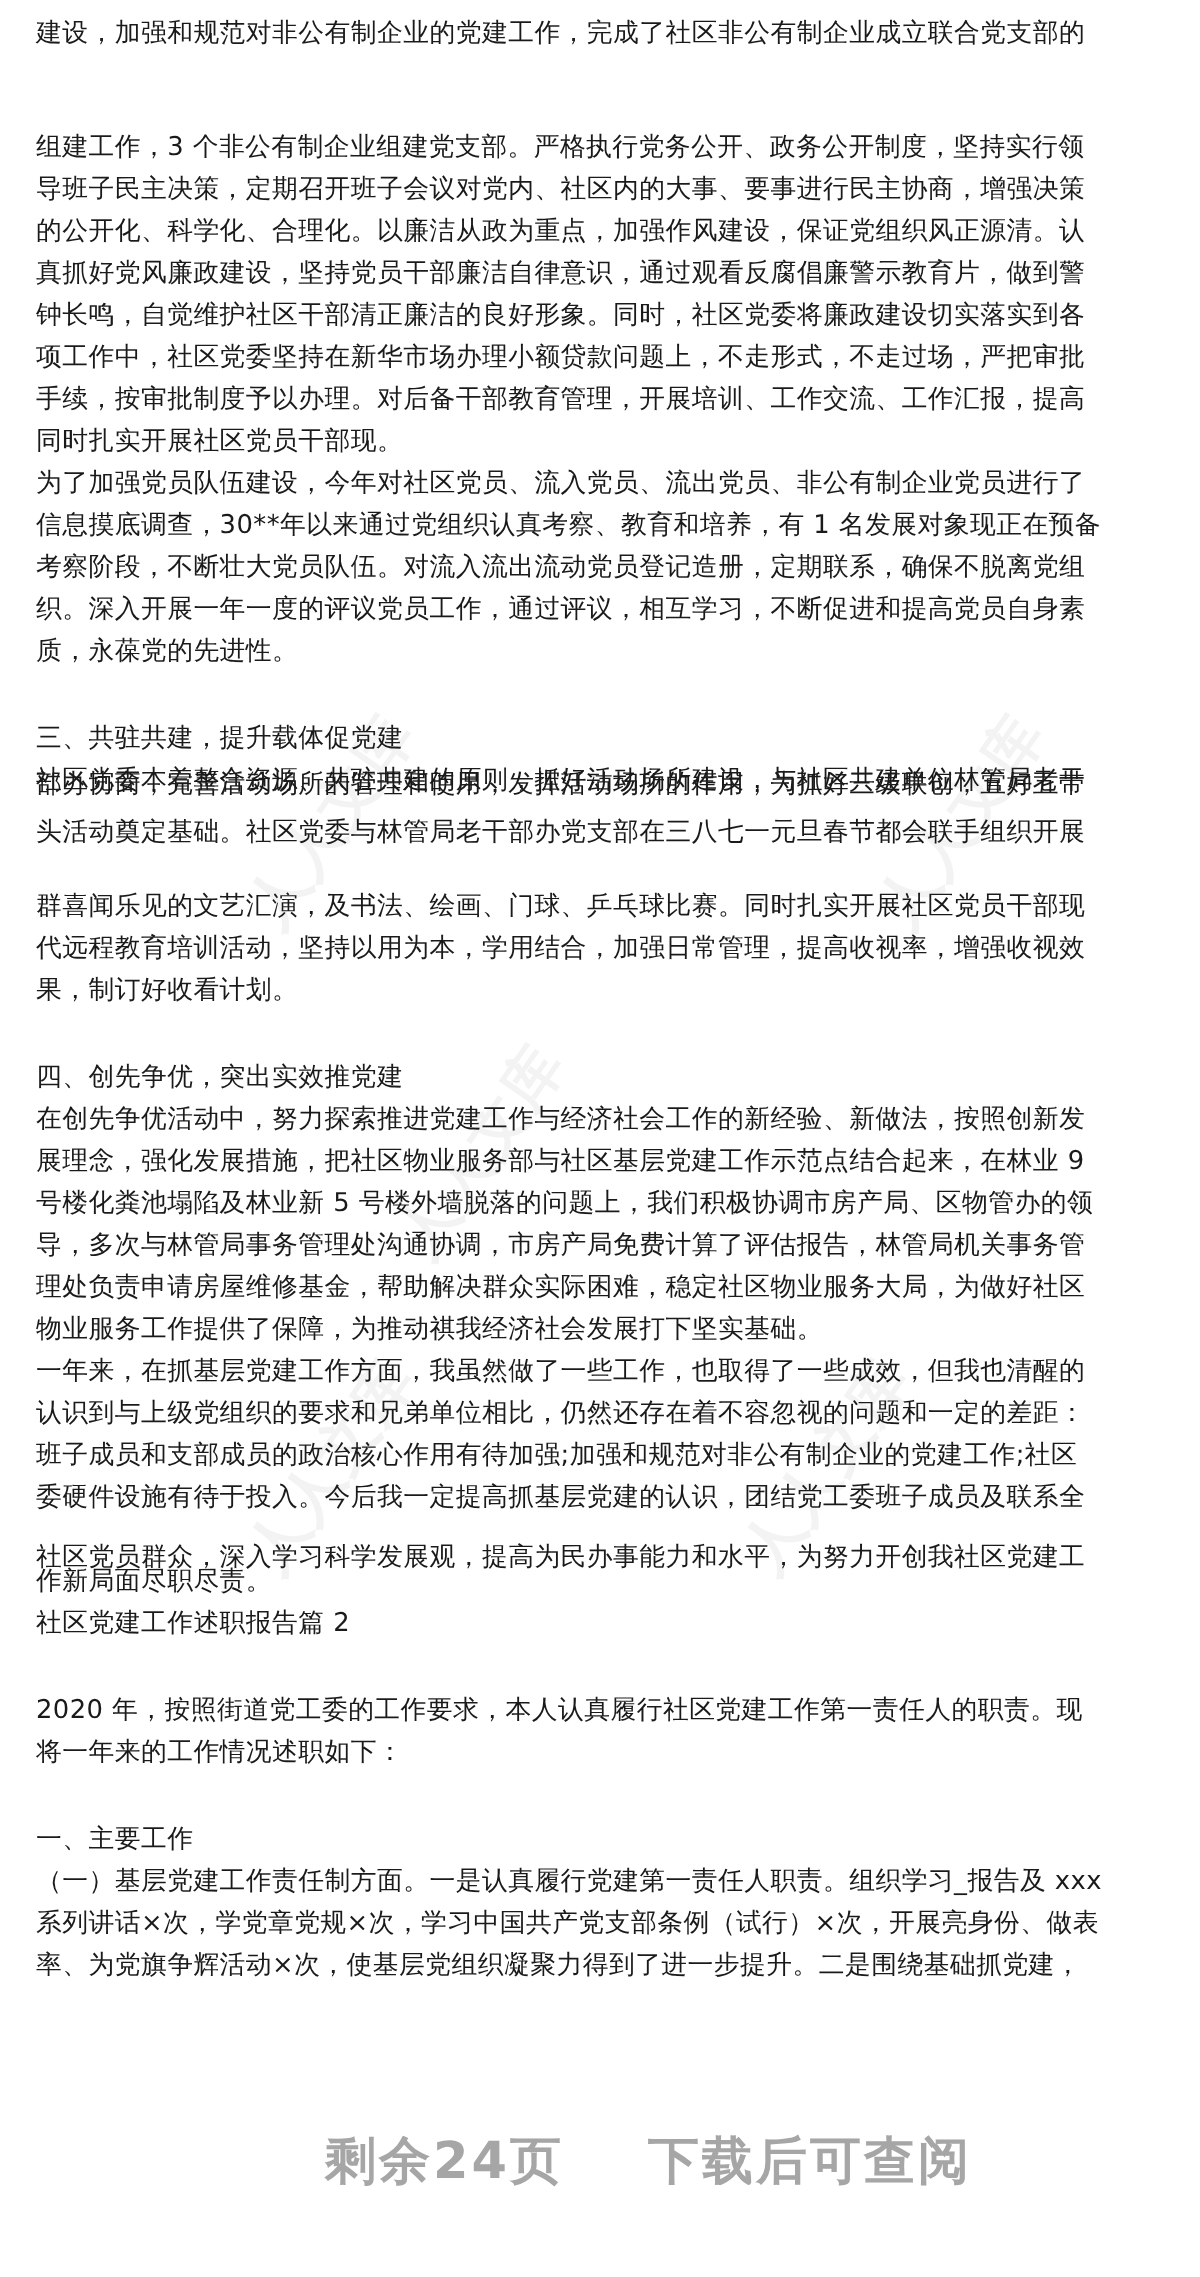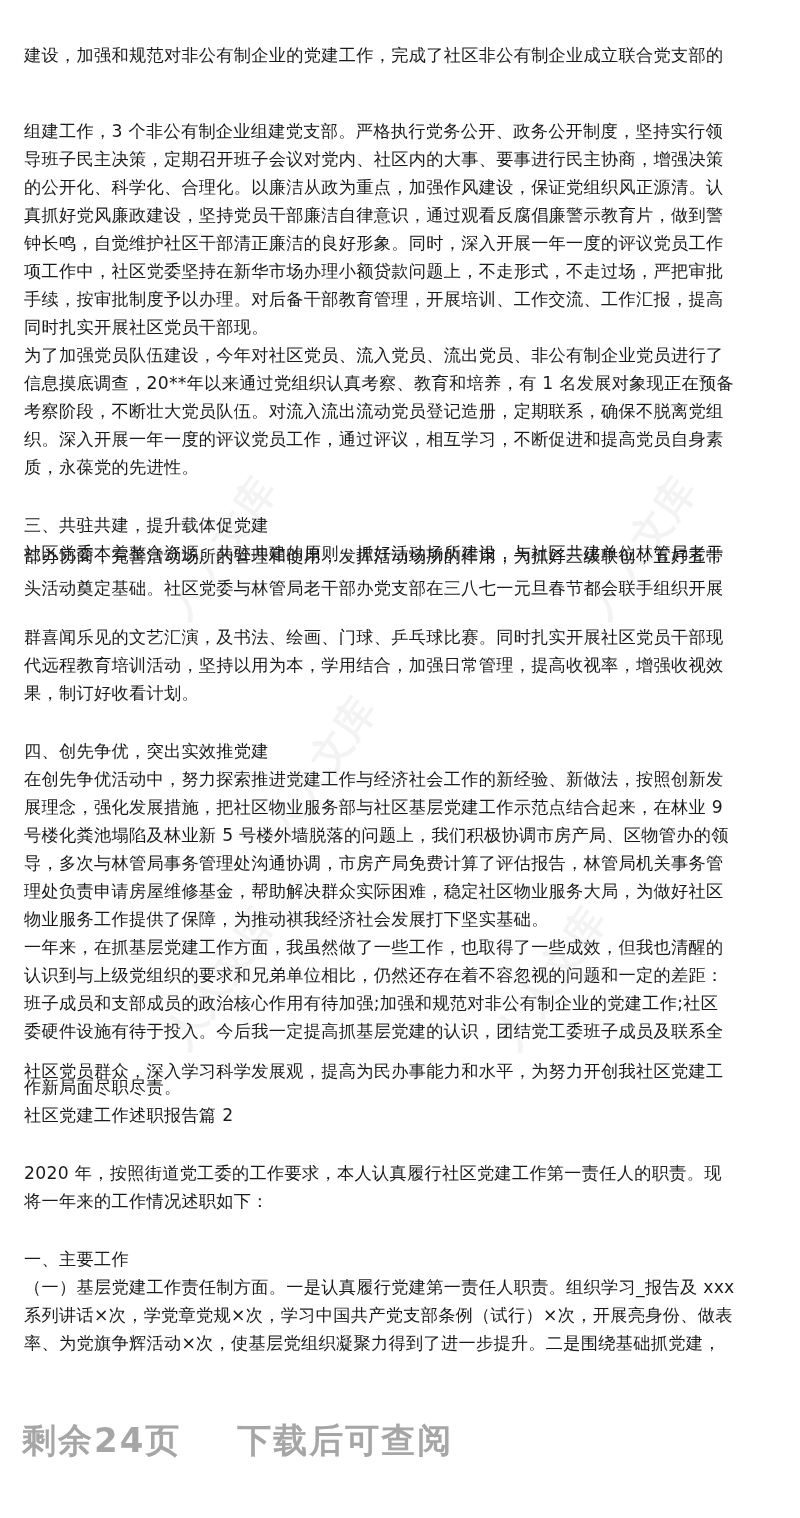--- a/index.html
+++ b/index.html
@@ -1,45 +1,45 @@
 <!DOCTYPE html>
 <html><head>
 <meta charset="utf-8">
 <style>
   html, body { margin: 0; padding: 0; background: #ffffff; }
   body { width: 800px; height: 1518px; position: relative; overflow: hidden;
          font-family: "DejaVu Sans", "Liberation Sans", sans-serif; color: #1a1a1a; }
-  .line { position: absolute; left: 24px; white-space: nowrap; font-size: 17.2px; line-height: 28px; letter-spacing: 0.3px; margin-top: 33px; }
-  .footer { position: absolute; left: 0; width: 648px; top: 1418px; text-align: left;
-            font-family: "DejaVu Sans", sans-serif; font-weight: bold; font-size: 34px; color: #a6a6a6; letter-spacing: 2px; padding-left: 22px; }
+  .line { position: absolute; left: 24px; white-space: nowrap; font-size: 17.2px; line-height: 28px; letter-spacing: 0.3px; }
+  .footer { position: absolute; left: 0; width: 648px; top: 1418px; text-align: right;
+            font-family: "DejaVu Sans", sans-serif; font-weight: bold; font-size: 34px; color: #a6a6a6; letter-spacing: 2px; }
   .footer span { display: inline-block; }
   .footer .gap { width: 56px; }
   .wm { position: absolute; font-size: 40px; color: rgba(200,200,200,0.22); transform: rotate(-55deg); pointer-events: none; font-weight: bold; }
 </style>
 </head>
 <body>
 
 <div>
   <div class="wm" style="left:140px; top:520px;">人人文库</div>
   <div class="wm" style="left:560px; top:520px;">人人文库</div>
   <div class="wm" style="left:240px; top:740px;">人人文库</div>
   <div class="wm" style="left:140px; top:950px;">人人文库</div>
   <div class="wm" style="left:470px; top:950px;">人人文库</div>
 
   <div class="line" style="top:8px">建设，加强和规范对非公有制企业的党建工作，完成了社区非公有制企业成立联合党支部的</div>
   <div class="line" style="top:84px">组建工作，3 个非公有制企业组建党支部。严格执行党务公开、政务公开制度，坚持实行领</div>
   <div class="line" style="top:112px">导班子民主决策，定期召开班子会议对党内、社区内的大事、要事进行民主协商，增强决策</div>
   <div class="line" style="top:140px">的公开化、科学化、合理化。以廉洁从政为重点，加强作风建设，保证党组织风正源清。认</div>
   <div class="line" style="top:168px">真抓好党风廉政建设，坚持党员干部廉洁自律意识，通过观看反腐倡廉警示教育片，做到警</div>
-  <div class="line" style="top:196px">钟长鸣，自觉维护社区干部清正廉洁的良好形象。同时，深入开展一年一度的评议党员工作</div>
+  <div class="line" style="top:196px">钟长鸣，自觉维护社区干部清正廉洁的良好形象。同时，社区党委将廉政建设切实落实到各</div>
   <div class="line" style="top:224px">项工作中，社区党委坚持在新华市场办理小额贷款问题上，不走形式，不走过场，严把审批</div>
   <div class="line" style="top:252px">手续，按审批制度予以办理。对后备干部教育管理，开展培训、工作交流、工作汇报，提高</div>
   <div class="line" style="top:280px">同时扎实开展社区党员干部现。</div>
   <div class="line" style="top:308px">为了加强党员队伍建设，今年对社区党员、流入党员、流出党员、非公有制企业党员进行了</div>
-  <div class="line" style="top:336px">信息摸底调查，20**年以来通过党组织认真考察、教育和培养，有 1 名发展对象现正在预备</div>
+  <div class="line" style="top:336px">信息摸底调查，30**年以来通过党组织认真考察、教育和培养，有 1 名发展对象现正在预备</div>
   <div class="line" style="top:364px">考察阶段，不断壮大党员队伍。对流入流出流动党员登记造册，定期联系，确保不脱离党组</div>
   <div class="line" style="top:392px">织。深入开展一年一度的评议党员工作，通过评议，相互学习，不断促进和提高党员自身素</div>
   <div class="line" style="top:420px">质，永葆党的先进性。</div>
 
   <div class="line" style="top:478px">三、共驻共建，提升载体促党建</div>
   <div class="line" style="top:506px">社区党委本着整合资源、共驻共建的原则，抓好活动场所建设，与社区共建单位林管局老干</div>
   <div class="line" style="top:509px">部办协商，完善活动场所的管理和使用，发挥活动场所的作用，为抓好三级联创，五好五带</div>
   <div class="line" style="top:541px">头活动奠定基础。社区党委与林管局老干部办党支部在三八七一元旦春节都会联手组织开展</div>
   <div class="line" style="top:590px">群喜闻乐见的文艺汇演，及书法、绘画、门球、乒乓球比赛。同时扎实开展社区党员干部现</div>
   <div class="line" style="top:618px">代远程教育培训活动，坚持以用为本，学用结合，加强日常管理，提高收视率，增强收视效</div>

